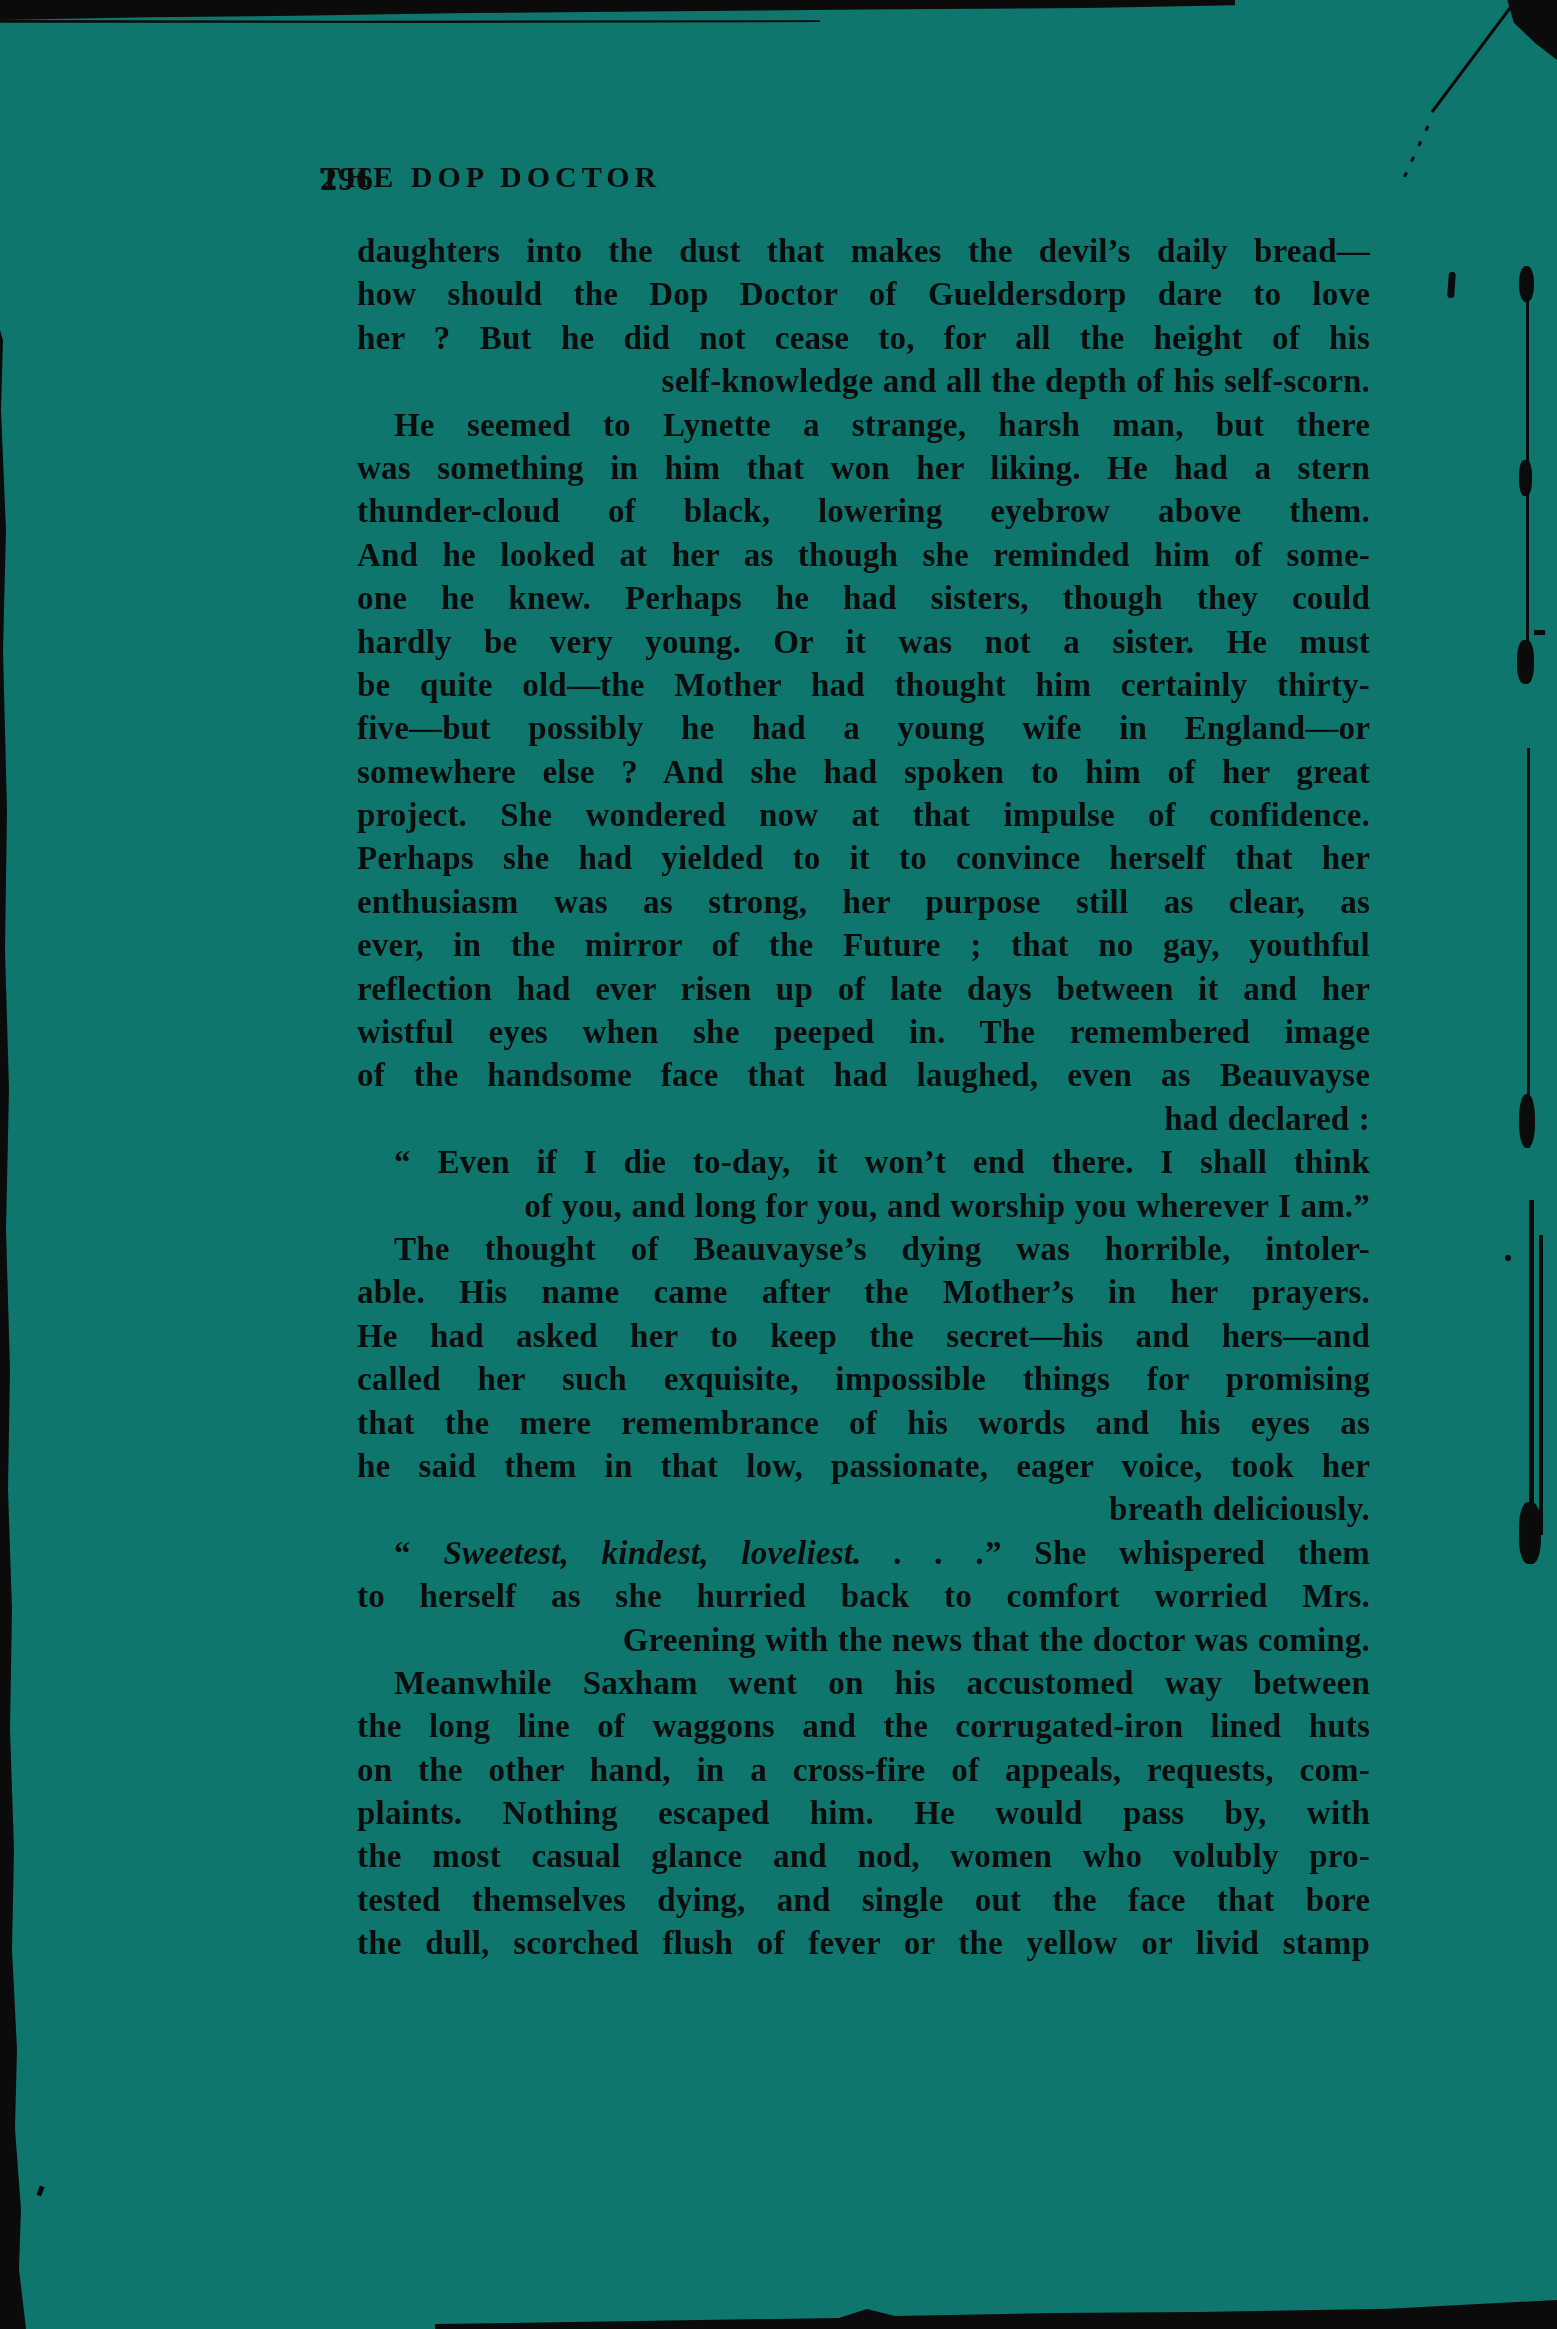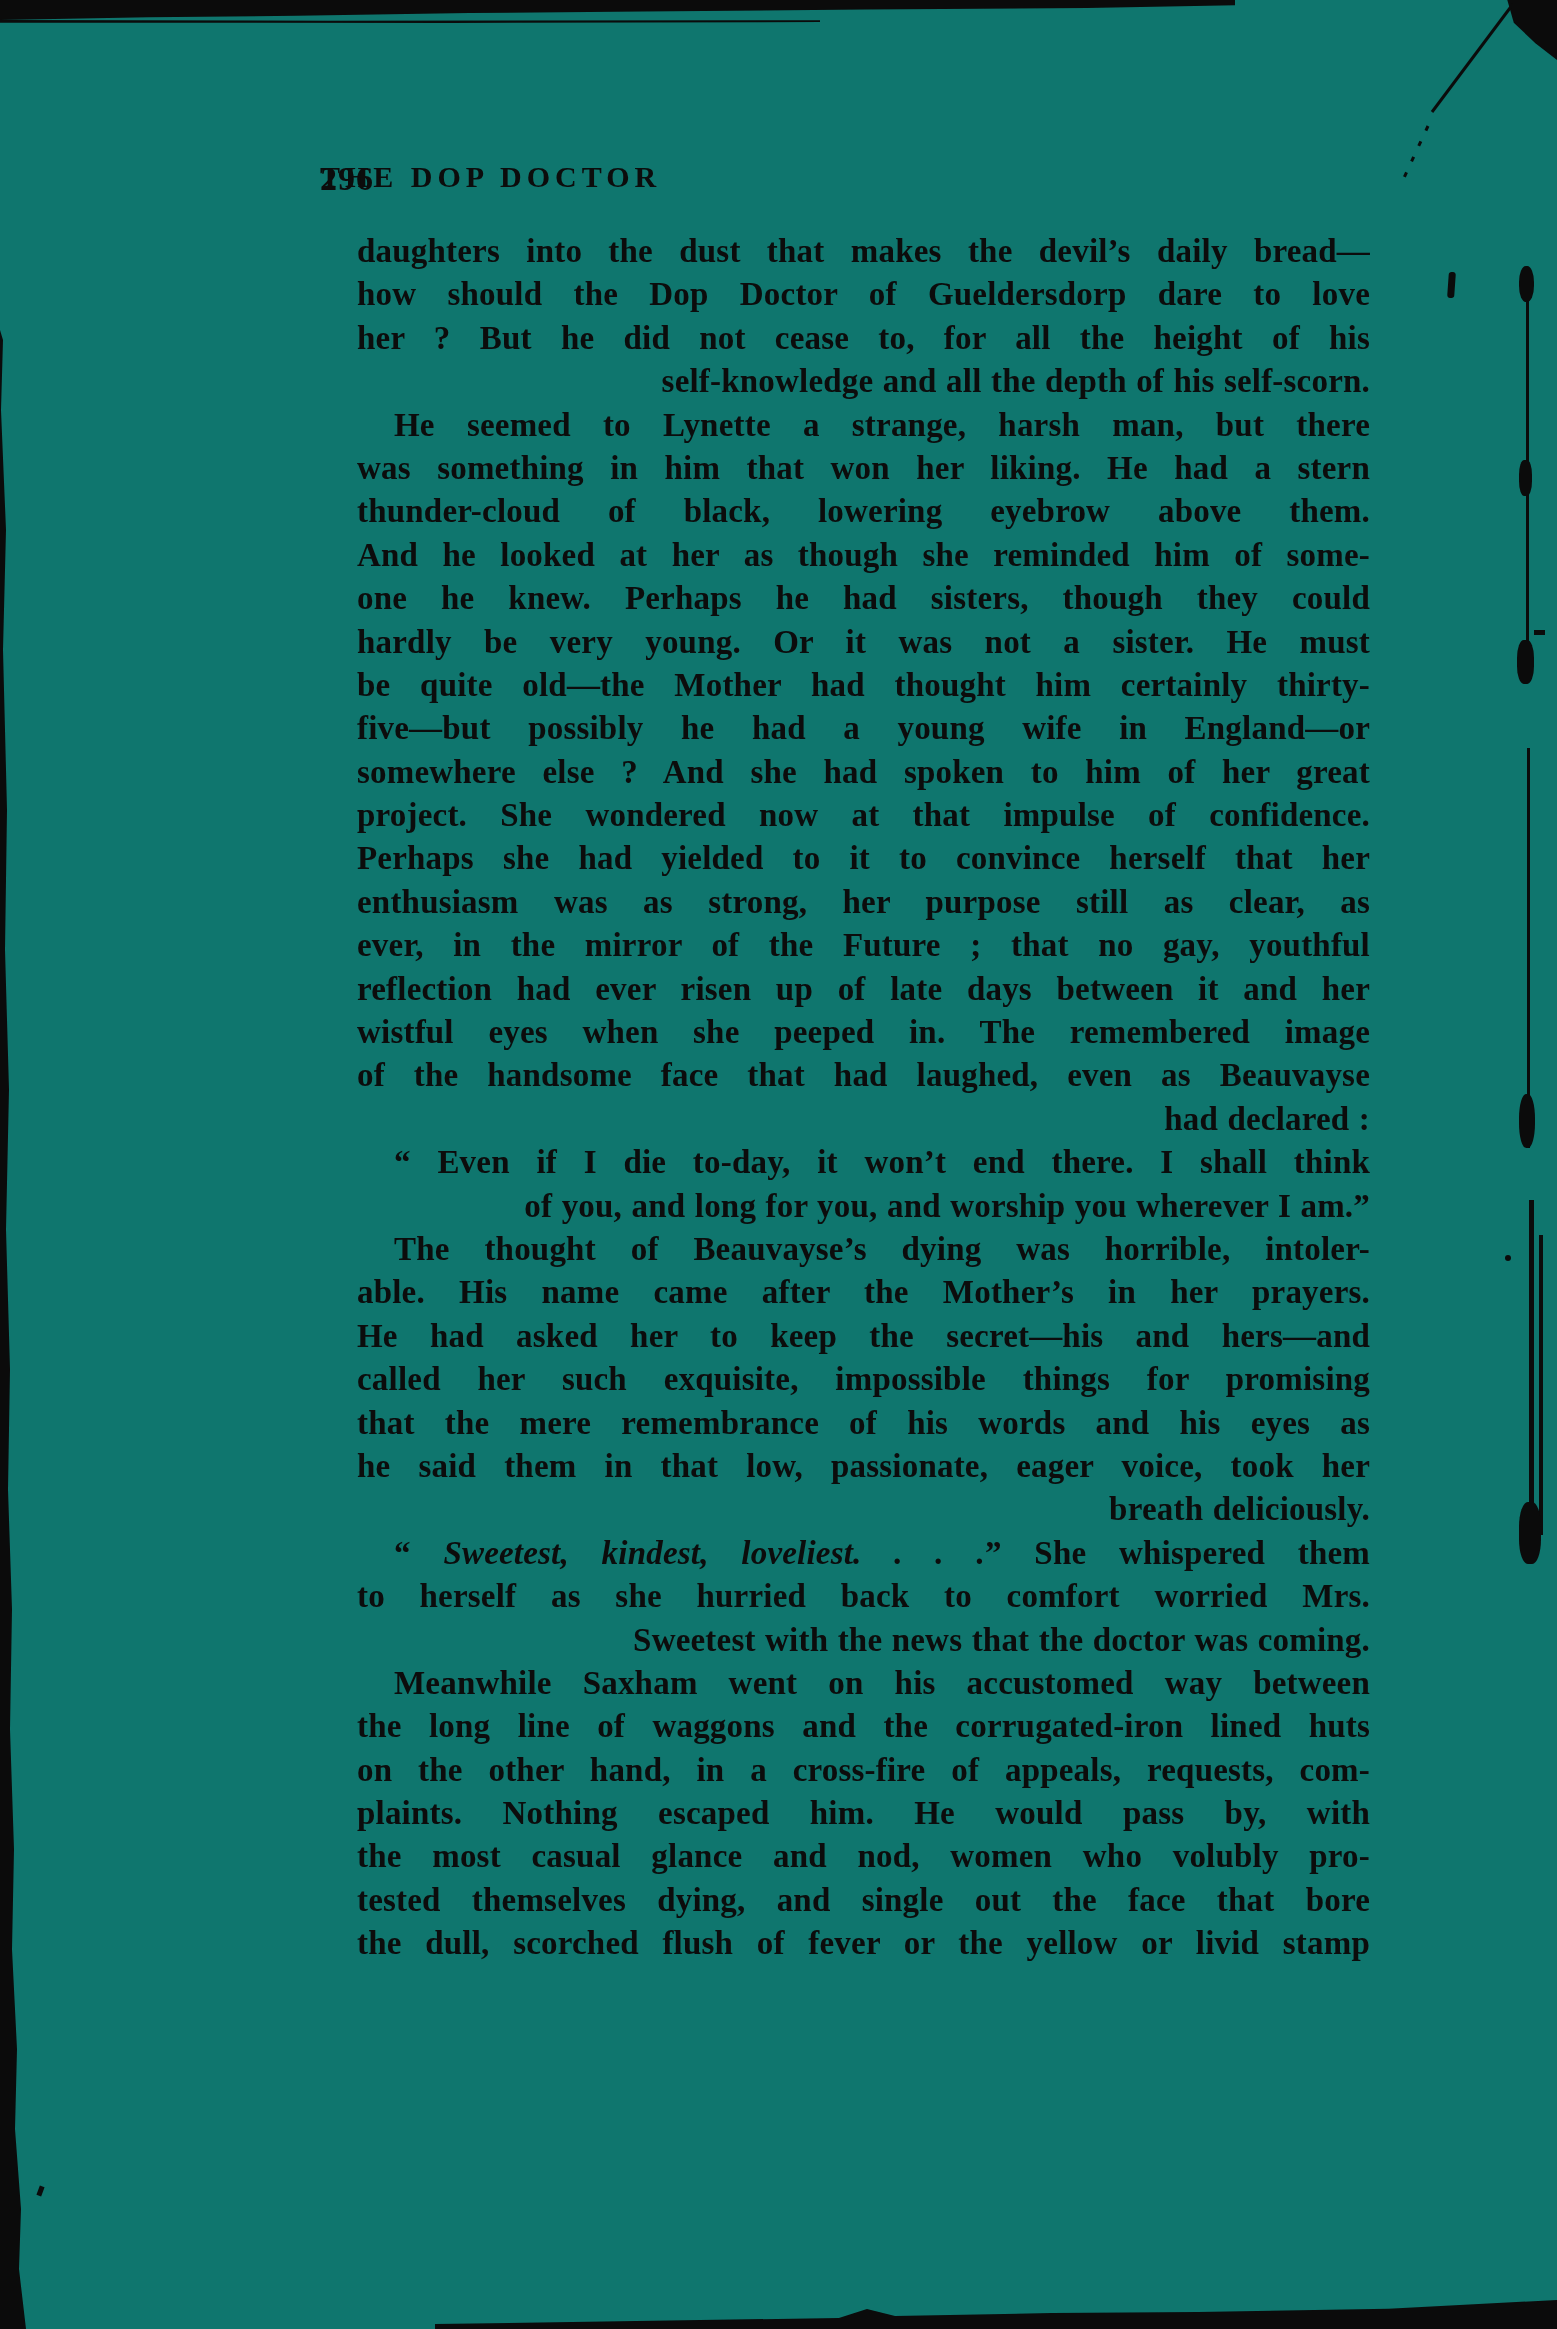--- a/index.html
+++ b/index.html
@@ -117,21 +117,21 @@
       <div class="line"><span>of you, and long for you, and worship you wherever I am.”</span></div>
       <div class="line j ind"><span>The thought of Beauvayse’s dying was horrible, intoler-</span></div>
       <div class="line j"><span>able.  His name came after the Mother’s in her prayers.</span></div>
       <div class="line j"><span>He had asked her to keep the secret—his and hers—and</span></div>
       <div class="line j"><span>called her such exquisite, impossible things for promising</span></div>
       <div class="line j"><span>that the mere remembrance of his words and his eyes as</span></div>
       <div class="line j"><span>he said them in that low, passionate, eager voice, took her</span></div>
       <div class="line"><span>breath deliciously.</span></div>
       <div class="line j ind"><span>“ </span><span class="it">Sweetest, kindest, loveliest. . . .</span><span>”  She whispered them</span></div>
       <div class="line j"><span>to herself as she hurried back to comfort worried Mrs.</span></div>
-      <div class="line"><span>Sweetest with the news that the doctor was coming.</span></div>
+      <div class="line"><span>Greening with the news that the doctor was coming.</span></div>
       <div class="line j ind"><span>Meanwhile Saxham went on his accustomed way between</span></div>
       <div class="line j"><span>the long line of waggons and the corrugated-iron lined huts</span></div>
       <div class="line j"><span>on the other hand, in a cross-fire of appeals, requests, com-</span></div>
       <div class="line j"><span>plaints.  Nothing escaped him.  He would pass by, with</span></div>
       <div class="line j"><span>the most casual glance and nod, women who volubly pro-</span></div>
       <div class="line j"><span>tested themselves dying, and single out the face that bore</span></div>
       <div class="line j"><span>the dull, scorched flush of fever or the yellow or livid stamp</span></div>
     </div>
 
   <div class="art" id="art-top-bar"></div>

